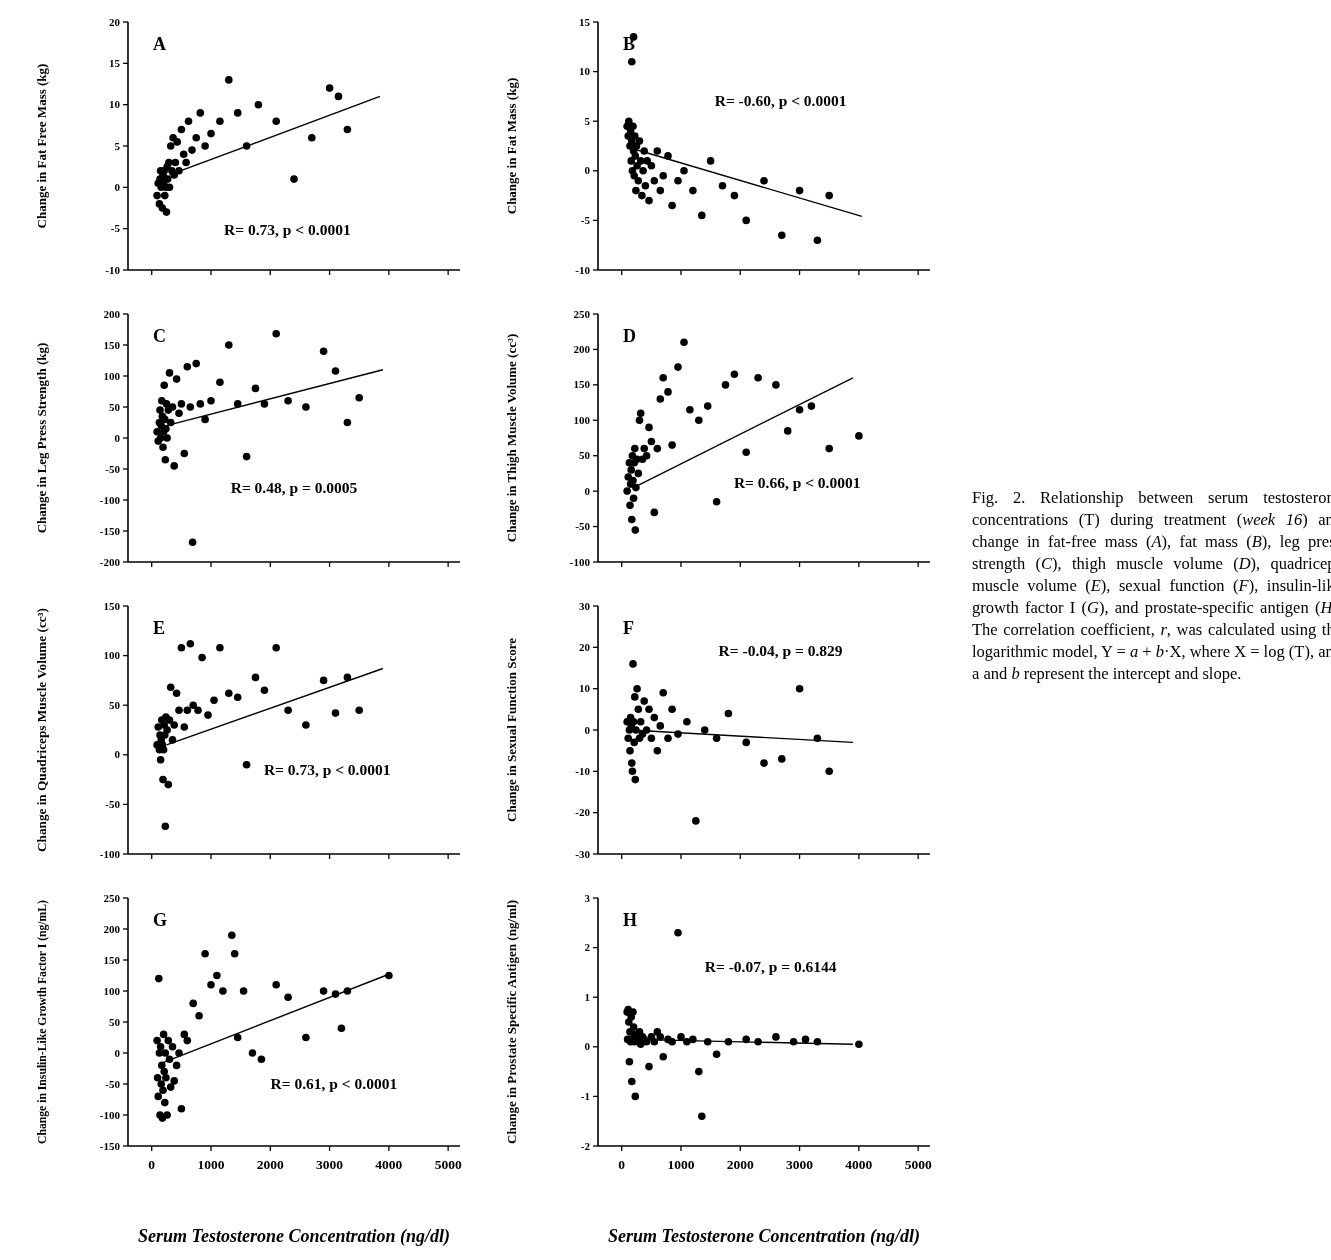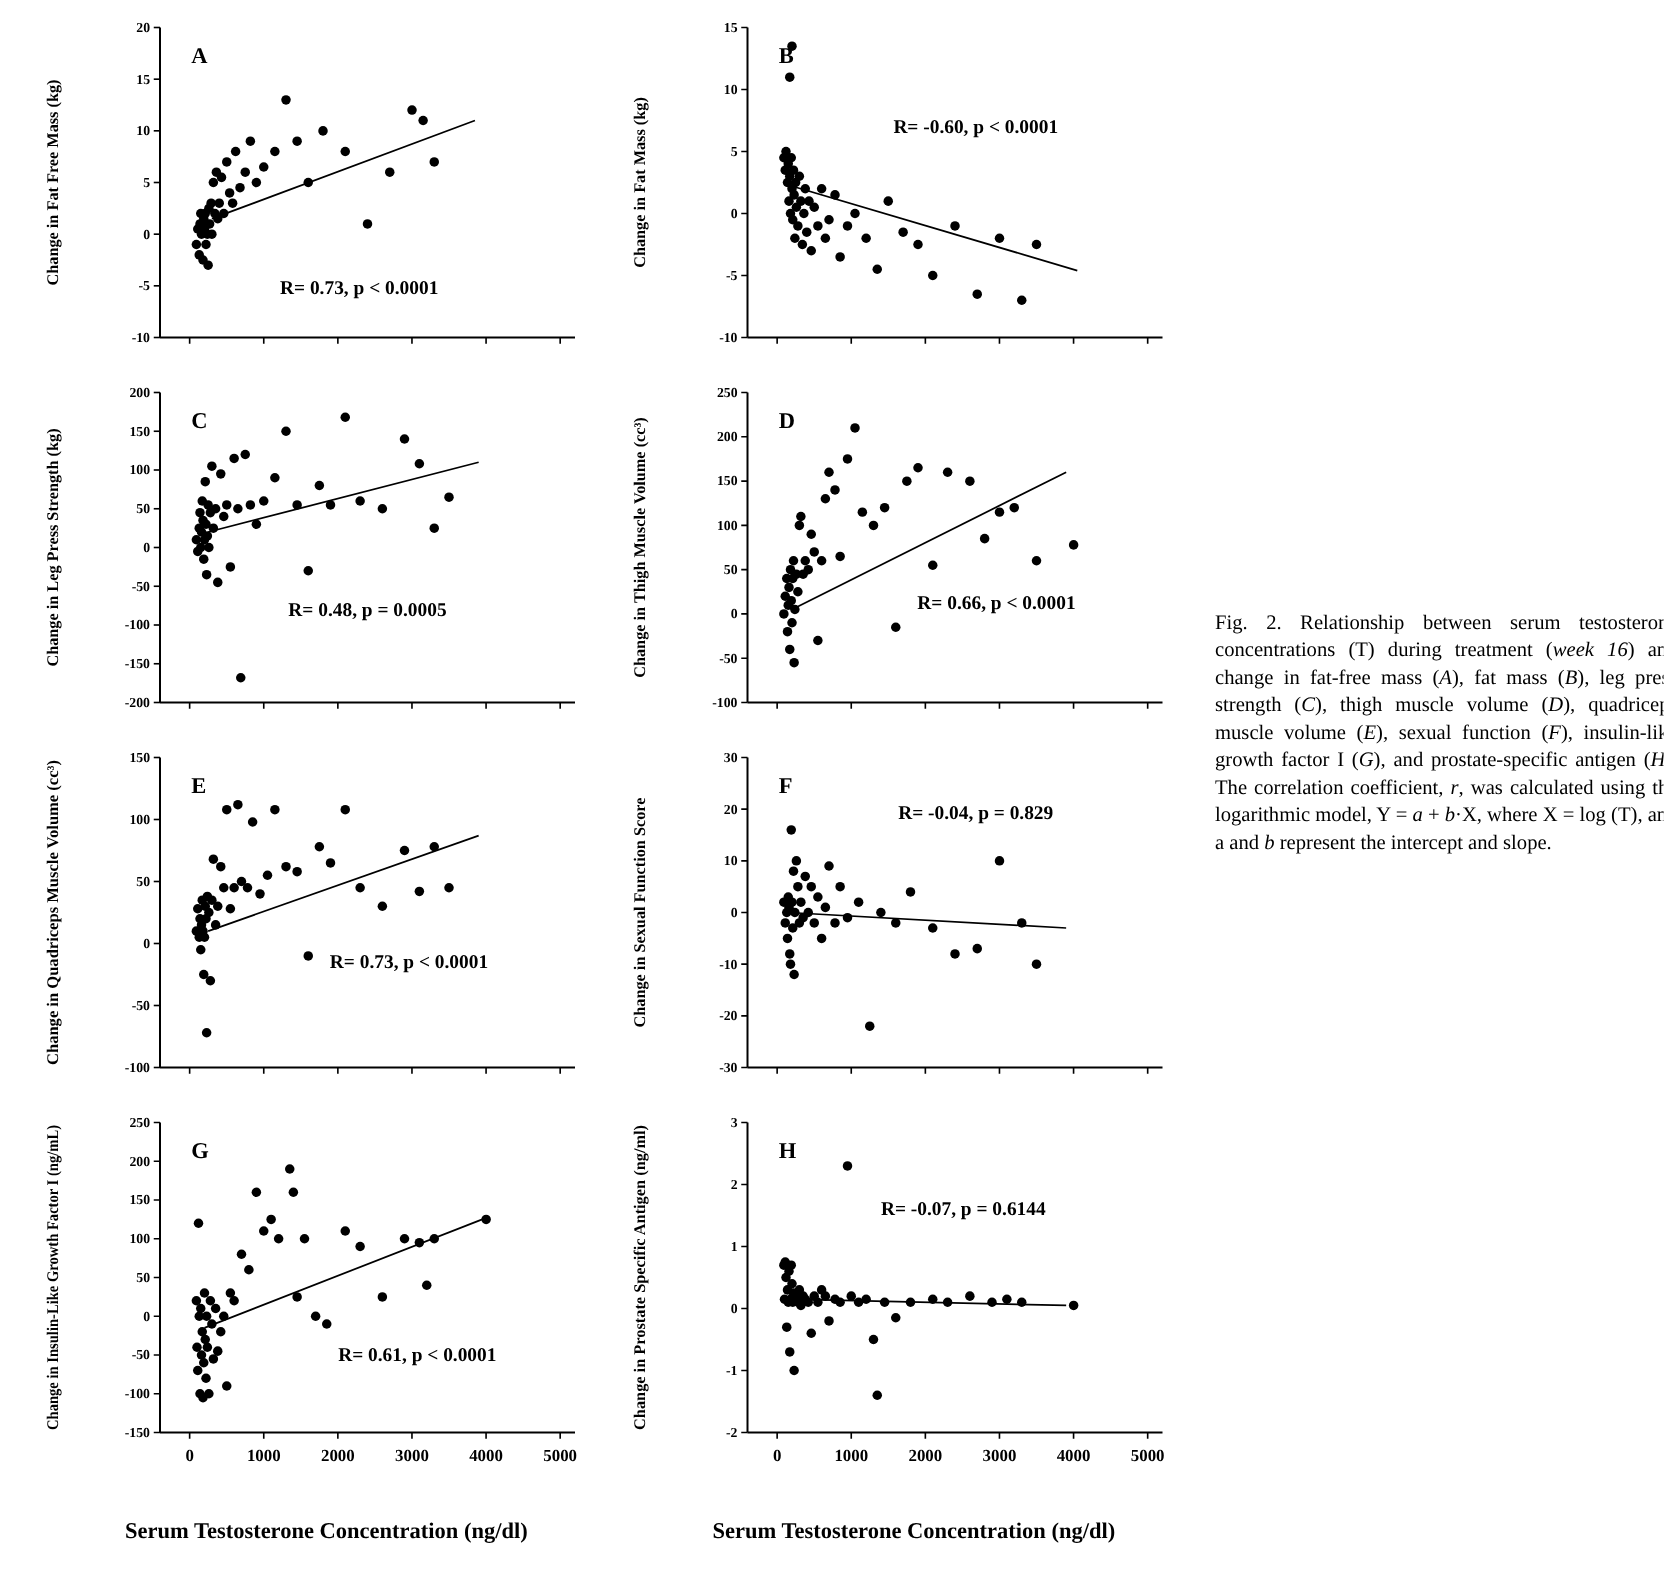--- a/index.html
+++ b/index.html
@@ -19,22 +19,22 @@
   .axis  { stroke: #000; stroke-width: 1.6; fill: none; }
   .tick  { stroke: #000; stroke-width: 1.3; }
   .dot   { fill: #000; stroke: none; }
   .trend { stroke: #000; stroke-width: 1.4; fill: none; }
   .ytick { font-size: 11px;   font-weight: bold; text-anchor: end; }
   .xtick { font-size: 13.5px; font-weight: bold; text-anchor: middle; }
   .letter{ font-size: 18px;   font-weight: bold; }
   .ann   { font-size: 15.5px; font-weight: bold; text-anchor: middle; }
   .ylab  { font-size: 13px;   font-weight: bold; text-anchor: middle; }
   .xlabel {
-    margin-top: 4px; width: 460px; padding-left: 72px;
-    text-align: left; font-weight: bold; font-size: 18px;
+    margin-top: 16px; width: 460px; padding-left: 72px;
+    text-align: center; font-weight: bold; font-size: 18px; font-style: italic;
   }
   .caption {
     position: absolute; left: 972px; top: 487px; width: 370px;
     font-size: 16.5px; line-height: 1.33; text-align: justify;
   }
   .caption .it { font-style: italic; }
 </style>
 </head>
 <body>
 

